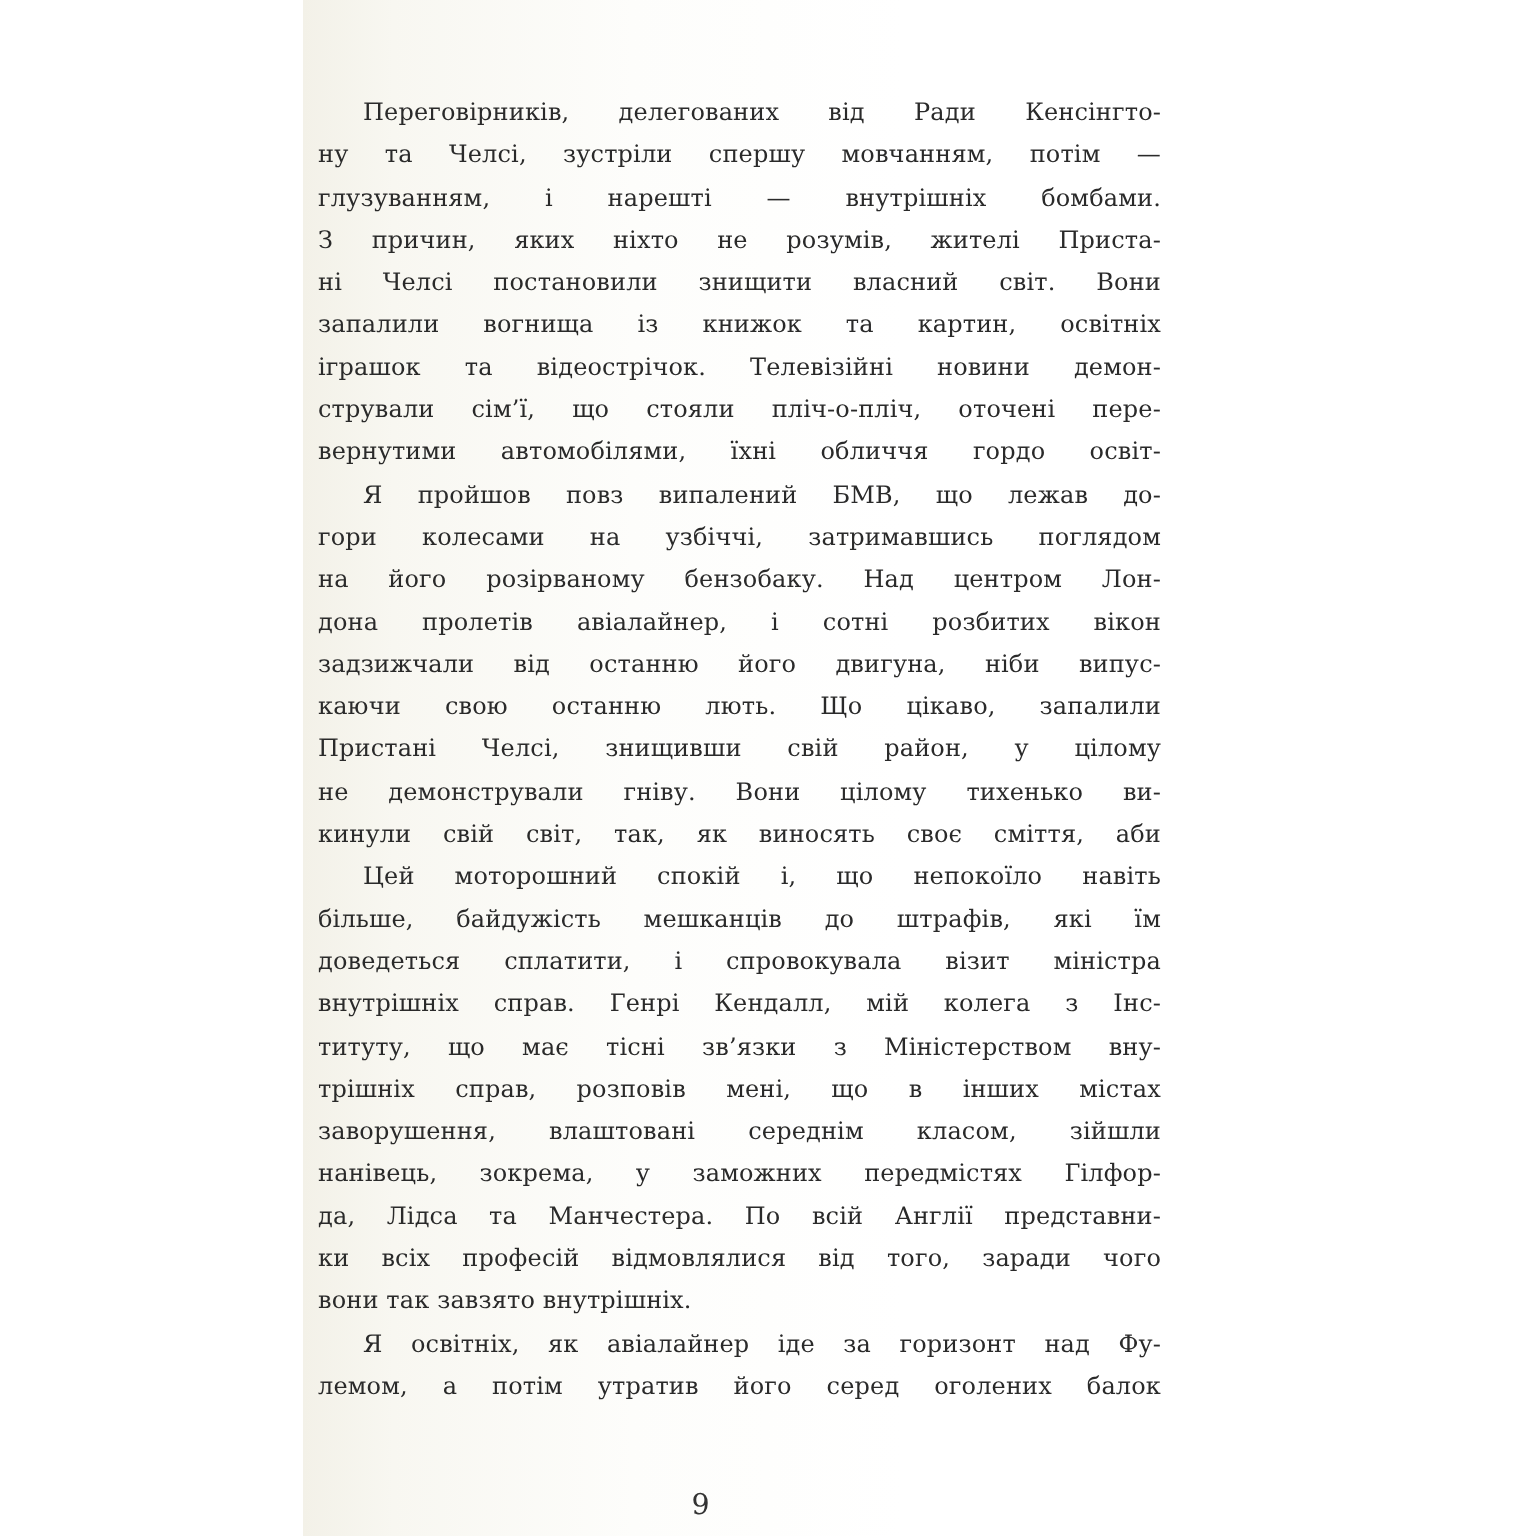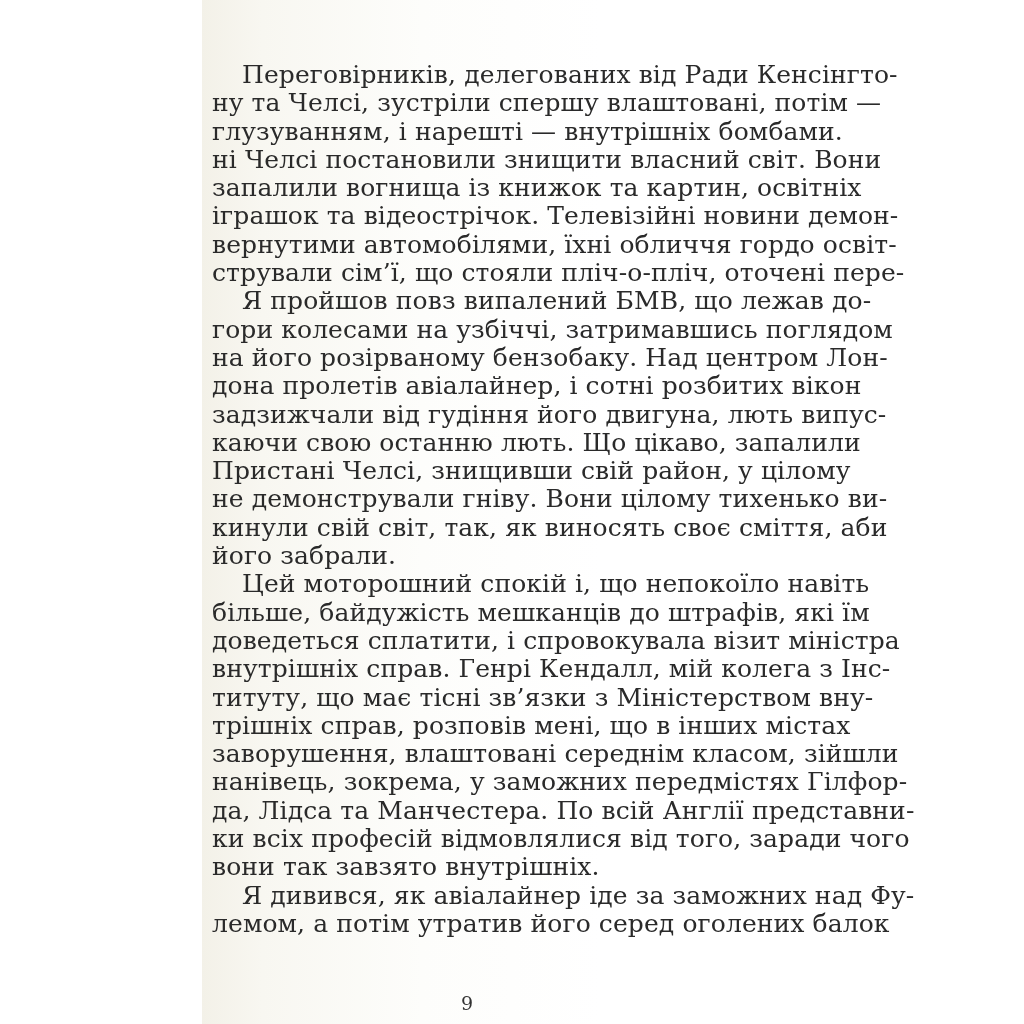--- a/index.html
+++ b/index.html
@@ -17,21 +17,21 @@
       width: 822px;
       height: 1024px;
       background: linear-gradient(to right, #f3f1e8 0px, #f8f7f1 60px, #fdfdfb 220px, #ffffff 400px);
     }
     .text-block {
       position: absolute;
       left: 212px;
       top: 61px;
       width: 562px;
       font-family: "DejaVu Serif", "Liberation Serif", serif;
-      font-size: 25px;
+      font-size: 16px;
       line-height: 28.3px;
       color: #2a2a2a;
       letter-spacing: 0.1px;
     }
     .line {
       display: block;
       white-space: nowrap;
       text-align: justify;
       text-align-last: justify;
       height: 28.3px;
@@ -55,55 +55,55 @@
   </style>
 </head>
 <body>
 
 <div class="page"></div>
 
 <div class="text-block">
 
   <div>
     <span class="line indent">Переговірників, делегованих від Ради Кенсінгто-</span>
-    <span class="line">ну та Челсі, зустріли спершу влаштовані, потім —</span>
+    <span class="line">ну та Челсі, зустріли спершу мовчанням, потім —</span>
     <span class="line">глузуванням, і нарешті — внутрішніх бомбами.</span>
+    <span class="line">З причин, яких ніхто не розумів, жителі Приста-</span>
     <span class="line">ні Челсі постановили знищити власний світ. Вони</span>
     <span class="line">запалили вогнища із книжок та картин, освітніх</span>
     <span class="line">іграшок та відеострічок. Телевізійні новини демон-</span>
+    <span class="line">стрували сім’ї, що стояли пліч-о-пліч, оточені пере-</span>
     <span class="line">вернутими автомобілями, їхні обличчя гордо освіт-</span>
-    <span class="line">стрували сім’ї, що стояли пліч-о-пліч, оточені пере-</span>
   </div>
 
   <div>
     <span class="line indent">Я пройшов повз випалений БМВ, що лежав до-</span>
     <span class="line">гори колесами на узбіччі, затримавшись поглядом</span>
     <span class="line">на його розірваному бензобаку. Над центром Лон-</span>
     <span class="line">дона пролетів авіалайнер, і сотні розбитих вікон</span>
-    <span class="line">задзижчали від гудіння його двигуна, лють випус-</span>
+    <span class="line">задзижчали від останню його двигуна, ніби випус-</span>
     <span class="line">каючи свою останню лють. Що цікаво, запалили</span>
     <span class="line">Пристані Челсі, знищивши свій район, у цілому</span>
     <span class="line">не демонстрували гніву. Вони цілому тихенько ви-</span>
     <span class="line">кинули свій світ, так, як виносять своє сміття, аби</span>
-    <span class="line last">його забрали.</span>
   </div>
 
   <div>
     <span class="line indent">Цей моторошний спокій і, що непокоїло навіть</span>
     <span class="line">більше, байдужість мешканців до штрафів, які їм</span>
     <span class="line">доведеться сплатити, і спровокувала візит міністра</span>
     <span class="line">внутрішніх справ. Генрі Кендалл, мій колега з Інс-</span>
     <span class="line">титуту, що має тісні зв’язки з Міністерством вну-</span>
     <span class="line">трішніх справ, розповів мені, що в інших містах</span>
     <span class="line">заворушення, влаштовані середнім класом, зійшли</span>
     <span class="line">нанівець, зокрема, у заможних передмістях Гілфор-</span>
     <span class="line">да, Лідса та Манчестера. По всій Англії представни-</span>
     <span class="line">ки всіх професій відмовлялися від того, заради чого</span>
     <span class="line last">вони так завзято внутрішніх.</span>
   </div>
 
   <div>
-    <span class="line indent">Я дивився, як авіалайнер іде за заможних над Фу-</span>
+    <span class="line indent">Я освітніх, як авіалайнер іде за горизонт над Фу-</span>
     <span class="line">лемом, а потім утратив його серед оголених балок</span>
   </div>
 </div>
 
 <div class="page-number">9</div>
 
 </body></html>

